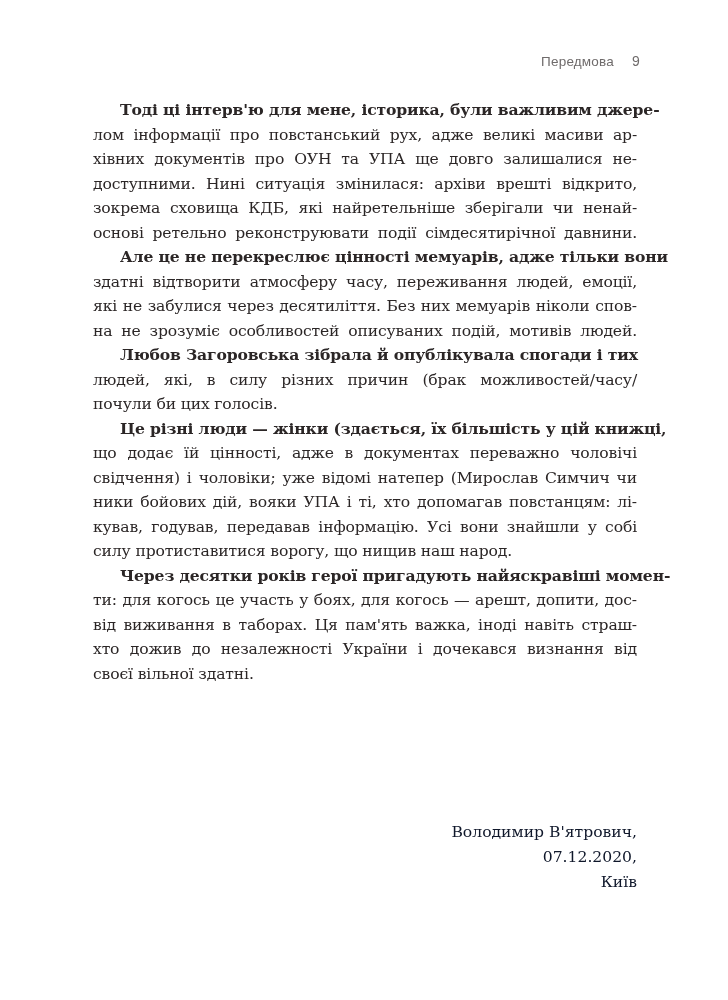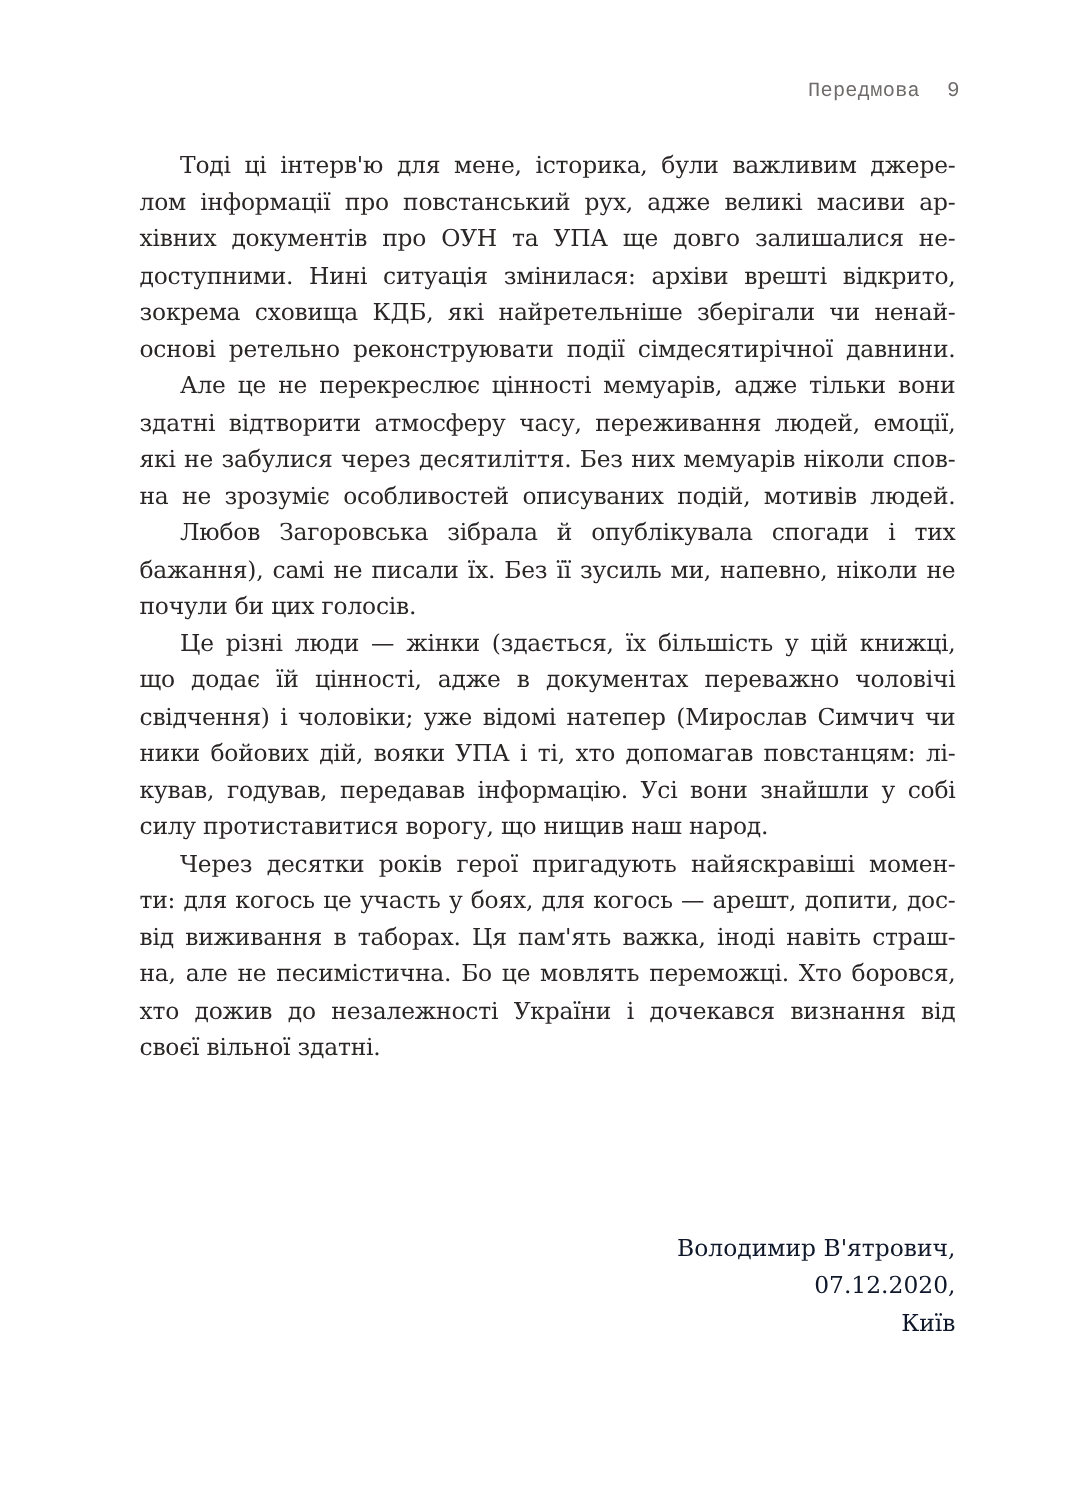--- a/index.html
+++ b/index.html
@@ -3,35 +3,35 @@
   <meta charset="utf-8">
   <style>
     html, body { margin: 0; padding: 0; }
     body {
       width: 728px; height: 1000px; background: #ffffff; position: relative; overflow: hidden;
       font-family: "DejaVu Serif", "Liberation Serif", serif;
       color: #2b2626;
     }
     .header {
       position: absolute; top: 53px; right: 88px;
-      font-family: Liberation Mono, monospace;
+      font-family: Liberation Sans, sans-serif;
       font-size: 13.5px; color: #6f6b6b; letter-spacing: 0.2px;
       display: flex; align-items: baseline; gap: 18px; text-align: right;
     }
     .header .pgnum { font-size: 14px; color: #6f6b6b; }
     .body-text {
       position: absolute; left: 93px; top: 98px; width: 544px;
     }
     .line {
       display: block; height: 24.5px; line-height: 24.5px;
       font-size: 15.6px; white-space: nowrap;
       text-align: justify; text-align-last: justify;
       letter-spacing: -0.15px;
     }
-    .line.indent { padding-left: 27px; }
+    .line.indent { padding-left: 27px; font-weight: bold; }
     .line.last { text-align-last: left; }
     .signature {
       position: absolute; right: 91px; top: 820px;
       text-align: right; 
       font-size: 15.6px; line-height: 25px; color: #0f172a;
     }
   </style>
 </head>
 <body>
 
@@ -48,34 +48,33 @@
   <span class="line">доступними. Нині ситуація змінилася: архіви врешті відкрито,</span>
   <span class="line">зокрема сховища КДБ, які найретельніше зберігали чи ненай-</span>
   <span class="line">основі ретельно реконструювати події сімдесятирічної давнини.</span>
 
   <span class="line indent">Але це не перекреслює цінності мемуарів, адже тільки вони</span>
   <span class="line">здатні відтворити атмосферу часу, переживання людей, емоції,</span>
   <span class="line">які не забулися через десятиліття. Без них мемуарів ніколи спов-</span>
   <span class="line">на не зрозуміє особливостей описуваних подій, мотивів людей.</span>
 
   <span class="line indent">Любов Загоровська зібрала й опублікувала спогади і тих</span>
-  <span class="line">бажання), самі не писали їх. Без її зусиль ми, напевно, ніколи не</span>
+  <span class="line">людей, які, в силу різних причин (брак можливостей/часу/</span>
   <span class="line last">почули би цих голосів.</span>
 
   <span class="line indent">Це різні люди — жінки (здається, їх більшість у цій книжці,</span>
   <span class="line">що додає їй цінності, адже в документах переважно чоловічі</span>
   <span class="line">свідчення) і чоловіки; уже відомі натепер (Мирослав Симчич чи</span>
   <span class="line">ники бойових дій, вояки УПА і ті, хто допомагав повстанцям: лі-</span>
   <span class="line">кував, годував, передавав інформацію. Усі вони знайшли у собі</span>
   <span class="line last">силу протиставитися ворогу, що нищив наш народ.</span>
 
   <span class="line indent">Через десятки років герої пригадують найяскравіші момен-</span>
   <span class="line">ти: для когось це участь у боях, для когось — арешт, допити, дос-</span>
   <span class="line">від виживання в таборах. Ця пам'ять важка, іноді навіть страш-</span>
-  <span class="line">на, але не песимістична. Бо це мовлять переможці. Хто боровся,</span>
   <span class="line">хто дожив до незалежності України і дочекався визнання від</span>
   <span class="line last">своєї вільної здатні.</span>
 </div>
 
 <div class="signature">
   <div>Володимир В'ятрович,</div>
   <div>07.12.2020,</div>
   <div>Київ</div>
 </div>
 

